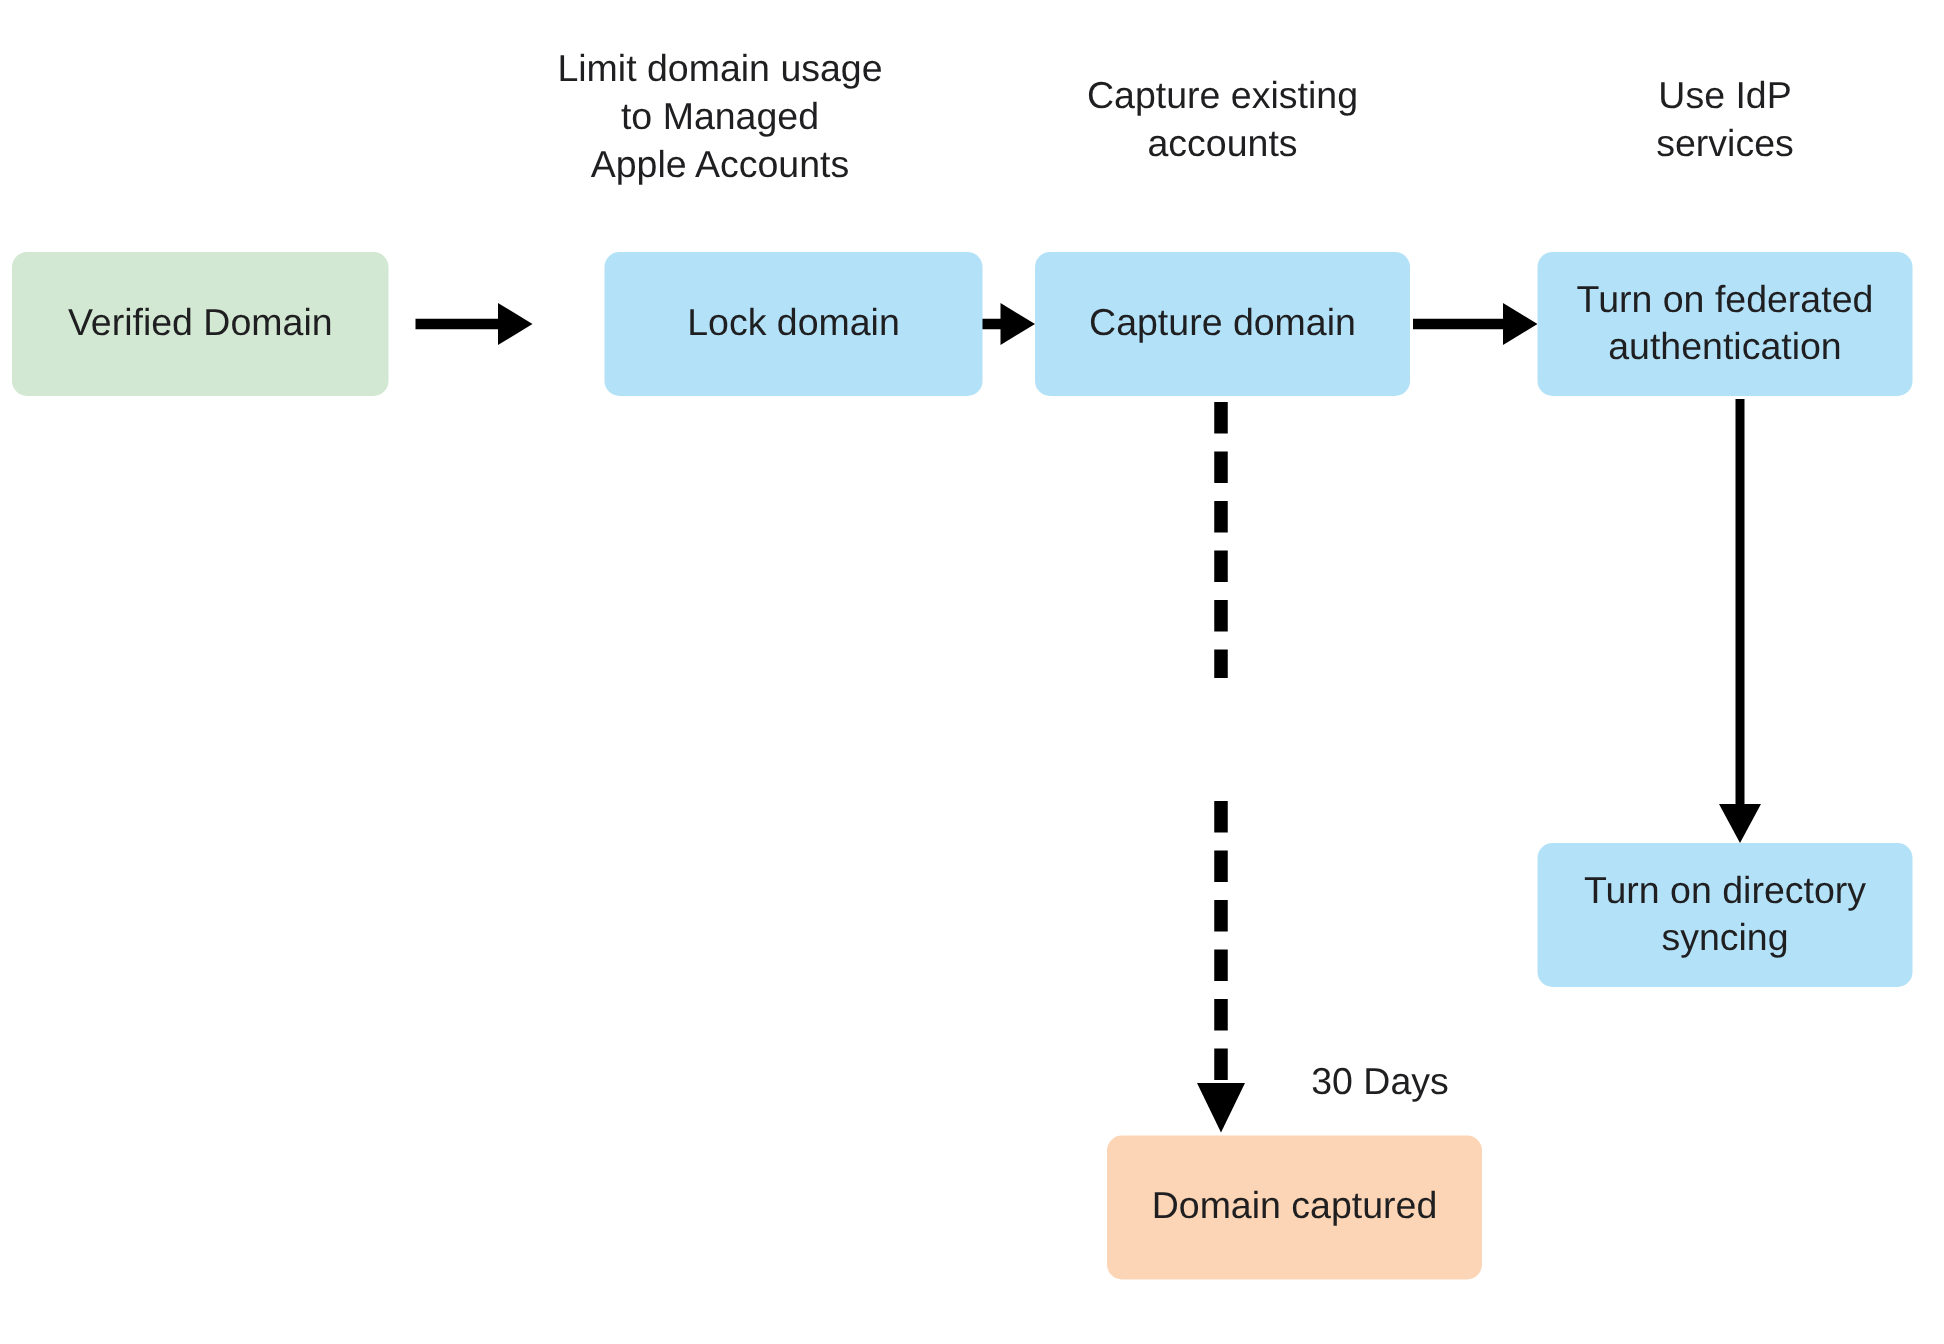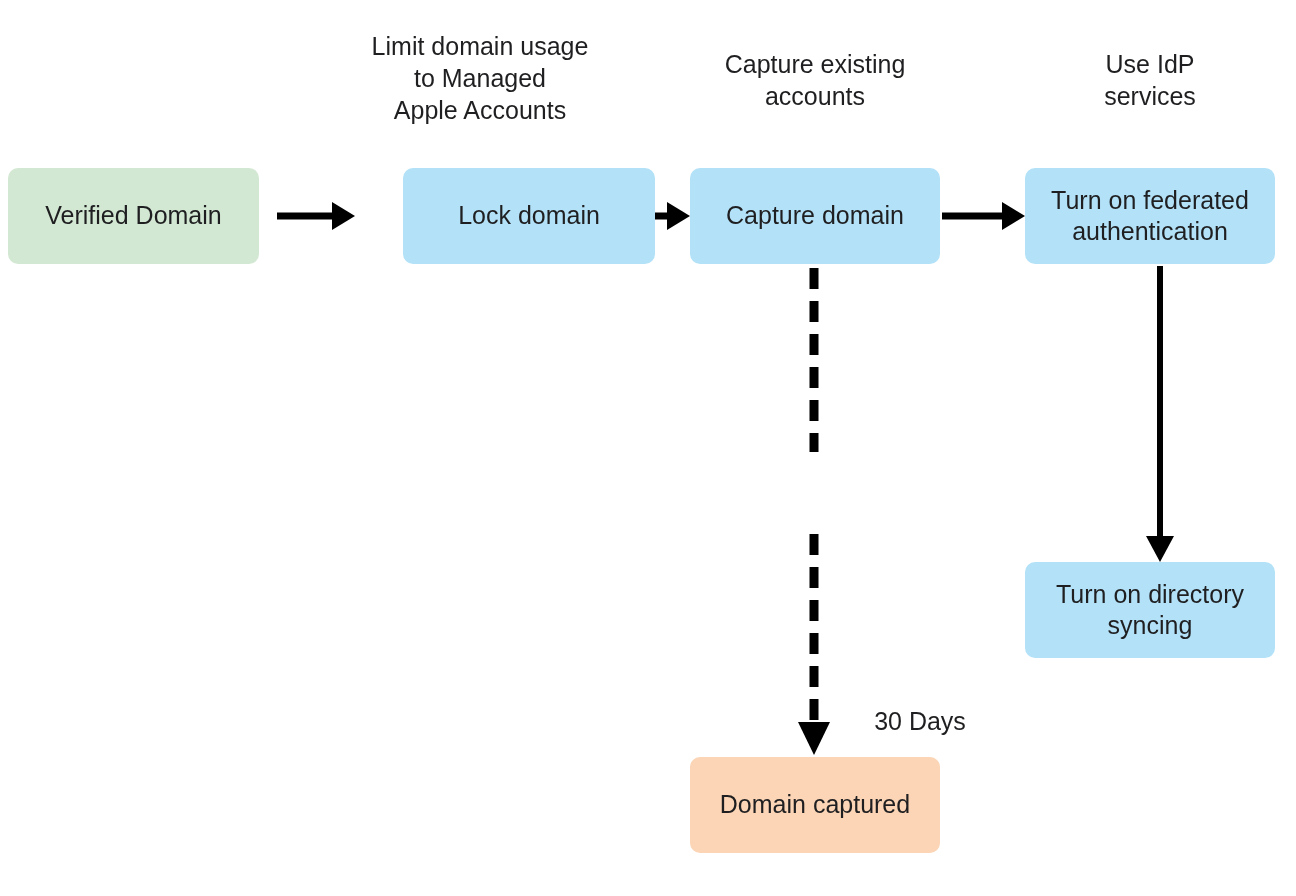--- a/index.html
+++ b/index.html
@@ -30,21 +30,21 @@
     justify-content: center;
     text-align: center;
     font-size: 25px;
     line-height: 1.25;
     color: #1f1f21;
     padding: 6px 10px;
     white-space: pre-line;
   }
   .node.green  { background: #d3e8d3; }
   .node.blue   { background: #b3e2f8; }
-  .node.orange { background: #fbd5b5; }
+  .node.orange { background: #fbd5b5; margin-left: 48px; }
 
   
   .caption {
     position: absolute;
     text-align: center;
     font-size: 25px;
     line-height: 1.28;
     color: #1f1f21;
     white-space: pre-line;
   }

